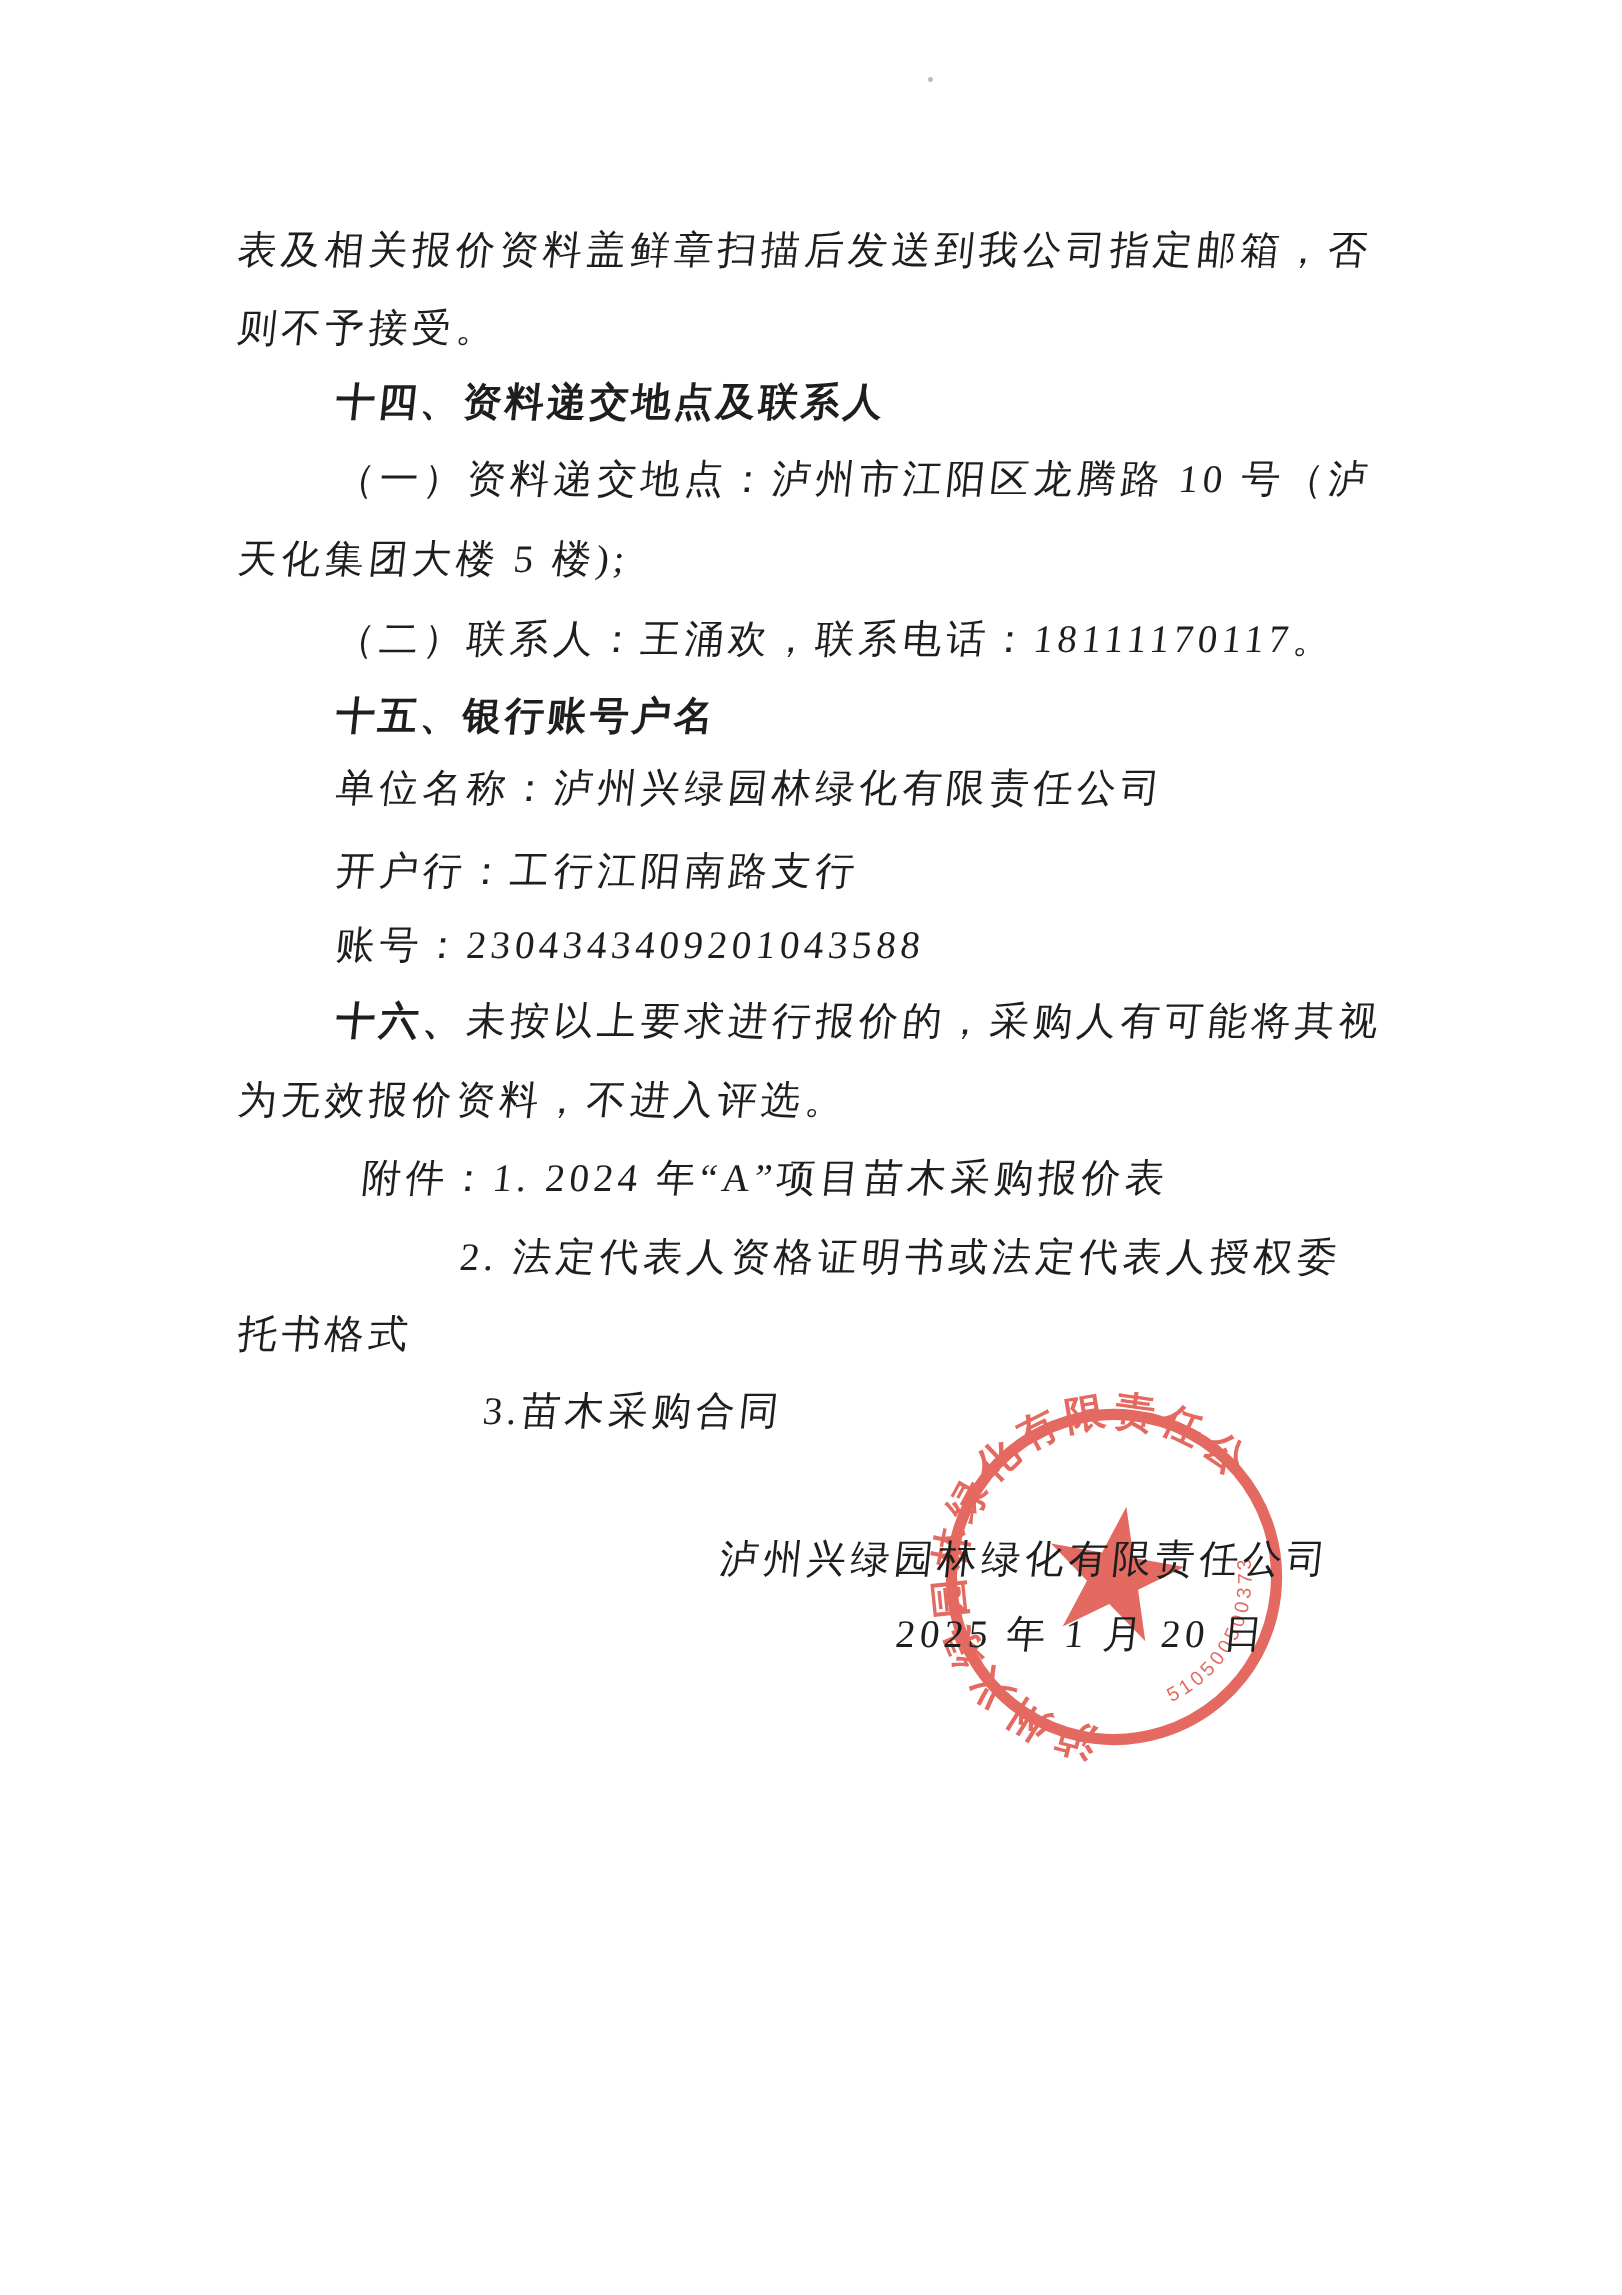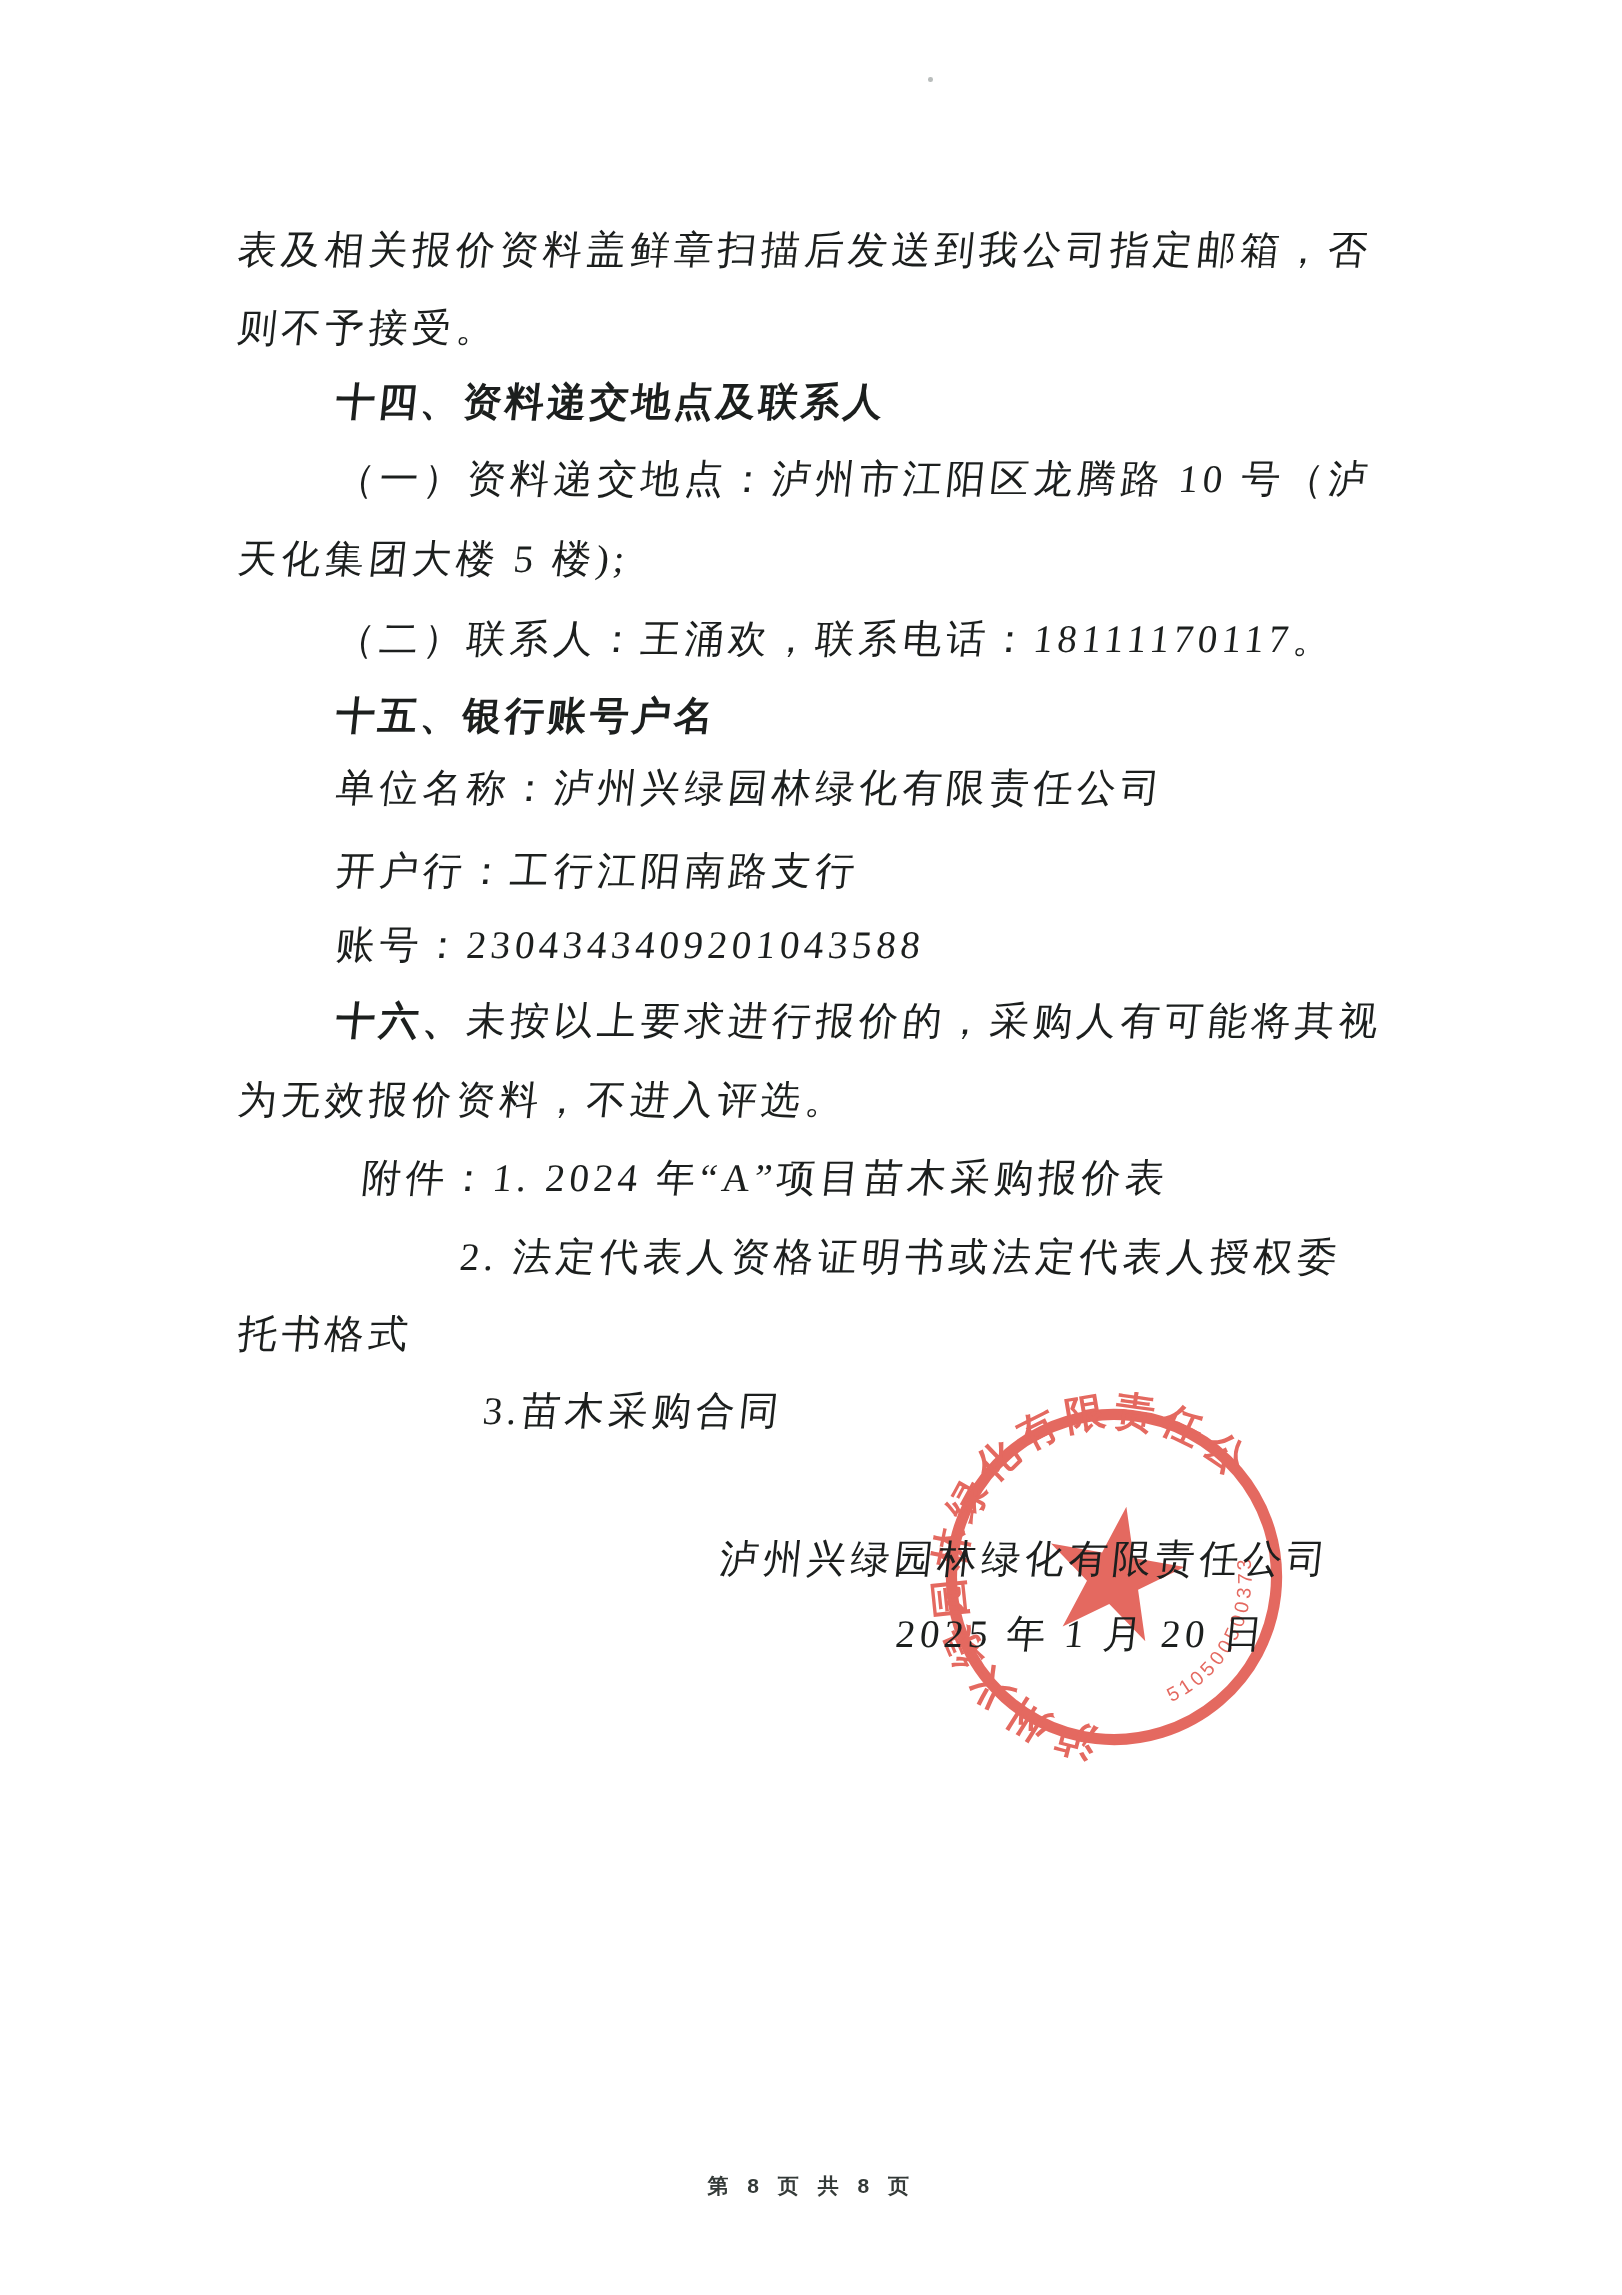--- a/index.html
+++ b/index.html
@@ -107,16 +107,15 @@
           <textPath href="#sealTextArc" startOffset="4">泸州兴绿园林绿化有限责任公司</textPath>
         </text>
         <text font-size="30" letter-spacing="6" fill="#e1544a" font-family="'Liberation Sans','DejaVu Sans',sans-serif">
           <textPath href="#sealCodeArc" startOffset="2">5105005003736</textPath>
         </text>
         <polygon points="280,172 304.3,246.6 382.7,246.6 319.3,292.8 343.5,367.4 280,321.3 216.5,367.4 240.7,292.8 177.3,246.6 255.7,246.6" fill="#e1544a"></polygon>
       </g>
     </svg>
   </div>
 
-  <div class="footer">第 8 页 共 8 页</div>
 
 </div>
 
 
 </body></html>

